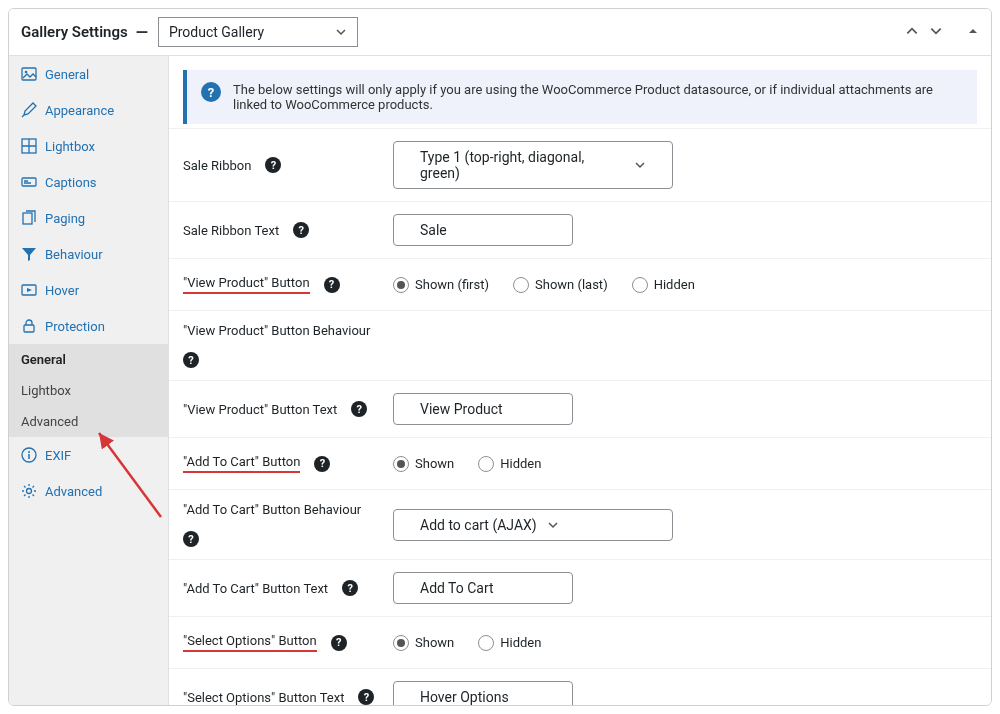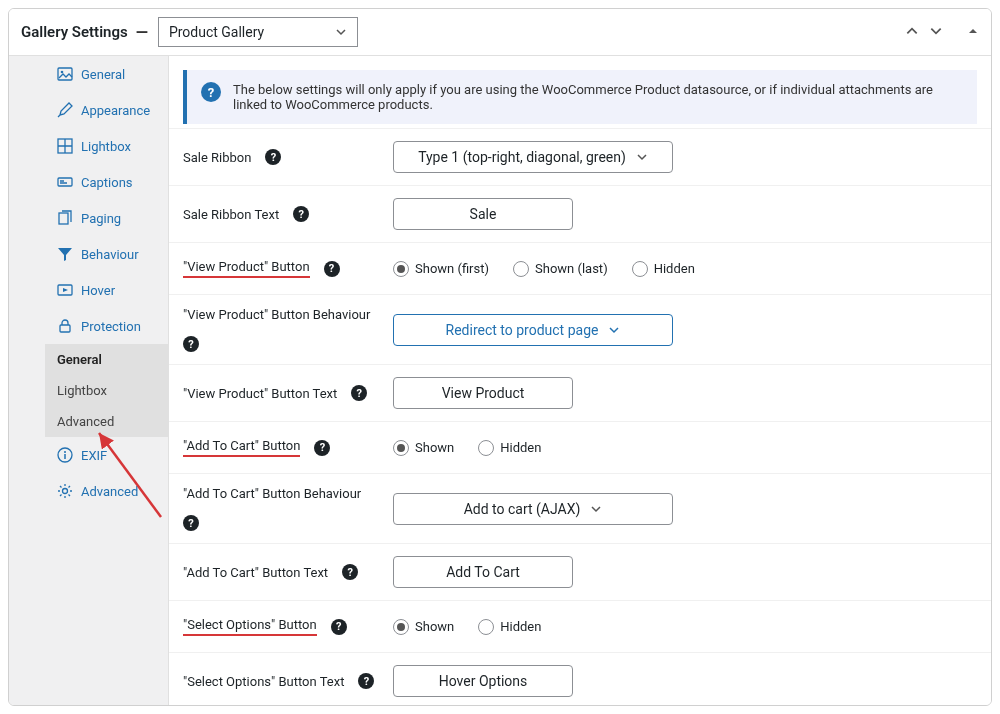--- a/index.html
+++ b/index.html
@@ -65,21 +65,20 @@
     display: flex;
     height: calc(100% - 46px);
   }
   .sidebar {
     width: 160px;
     background: #f0f0f1;
     border-right: 1px solid #e0e0e0;
     display: flex;
     flex-direction: column;
     position: relative;
-    padding-left: 36px;
   }
   .side-item {
     display: flex;
     align-items: center;
     gap: 8px;
     padding: 10px 12px;
     font-size: 13px;
     color: #2271b1;
     cursor: pointer;
     position: relative;
@@ -157,26 +156,26 @@
   }
   .help-icon {
     width: 16px; height: 16px; border-radius: 50%;
     background: #1d2327; color:#fff; font-size:11px; font-weight:bold;
     display:inline-flex; align-items:center; justify-content:center;
     flex-shrink: 0;
   }
   .select-box, .text-input {
     border: 1px solid #8c8f94;
     border-radius: 4px;
-    padding: 7px 10px;
+    padding: 7px 26px;
     font-size: 14px;
     background: #fff;
     display: flex;
     align-items: center;
-    justify-content: center;
+    justify-content: flex-start;
     gap: 10px;
   }
   .select-box { width: 280px; cursor:pointer; }
   .select-box.highlight { border: 1.5px solid #2271b1; color:#2271b1; }
   .select-box.highlight .sel-chevron svg path { stroke:#2271b1; }
   .text-input { width: 180px; }
   .sel-chevron svg { display:block; }
   .radio-group {
     display: flex;
     gap: 24px;
@@ -388,28 +387,20 @@
               <span>Hidden</span>
             </label>
         </div>
       </div>
 
       <div class="row">
         <div class="row-label">
           <span class="label-text">"View Product" Button Behaviour</span>
           <span class="help-icon">?</span>
         </div>
-        <div class="select-box highlight">
-          <span>Redirect to product page</span>
-          <span class="sel-chevron">
-              <svg width="12" height="12" viewBox="0 0 12 12">
-                <path d="M2 4 L6 8 L10 4" stroke="#2271b1" stroke-width="1.5" fill="none"></path>
-              </svg>
-            </span>
-        </div>
       </div>
 
       <div class="row">
         <div class="row-label">
           <span class="label-text">"View Product" Button Text</span>
           <span class="help-icon">?</span>
         </div>
         <div class="text-input">
           <span>View Product</span>
         </div>

